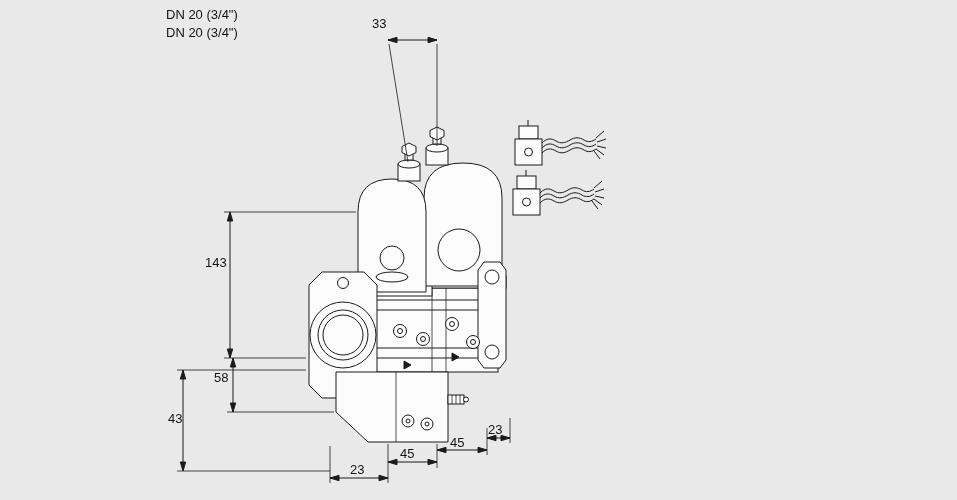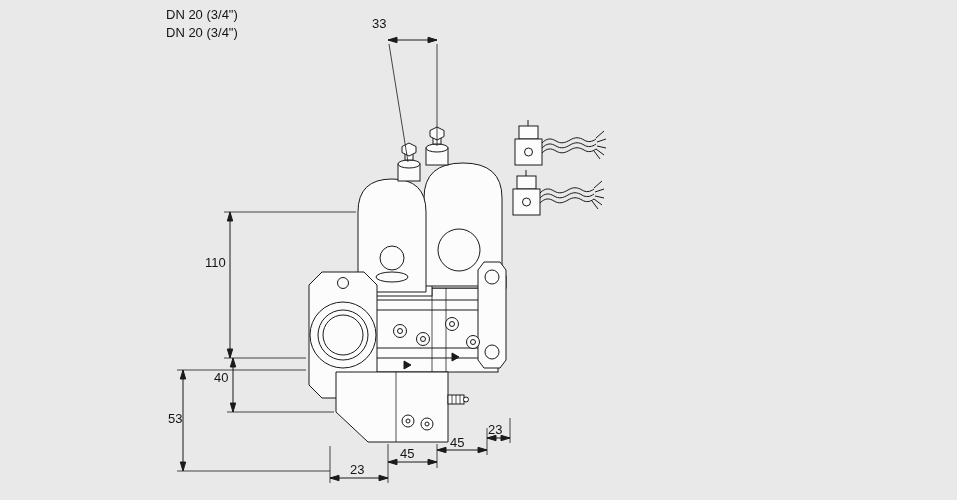--- a/index.html
+++ b/index.html
@@ -194,21 +194,21 @@
         <polygon points="487,438 496,435.3 496,440.7" fill="#1a1a1a"></polygon>
         <polygon points="510,438 501,435.3 501,440.7" fill="#1a1a1a"></polygon>
       </g>
     </g>
   </svg>
 
   <div class="label" style="left:166px; top:7px;">DN 20 (3/4")</div>
   <div class="label" style="left:166px; top:25px;">DN 20 (3/4")</div>
 
   <div class="label" style="left:372px; top:16px;">33</div>
-  <div class="label" style="left:205px; top:255px;">110</div>
-  <div class="label" style="left:214px; top:370px;">40</div>
-  <div class="label" style="left:168px; top:411px;">53</div>
+  <div class="label" style="left:205px; top:255px;">143</div>
+  <div class="label" style="left:214px; top:370px;">58</div>
+  <div class="label" style="left:168px; top:411px;">43</div>
   <div class="label" style="left:350px; top:462px;">23</div>
   <div class="label" style="left:400px; top:446px;">45</div>
   <div class="label" style="left:450px; top:435px;">45</div>
   <div class="label" style="left:488px; top:422px;">23</div>
 
 </div>
 
 </body></html>

